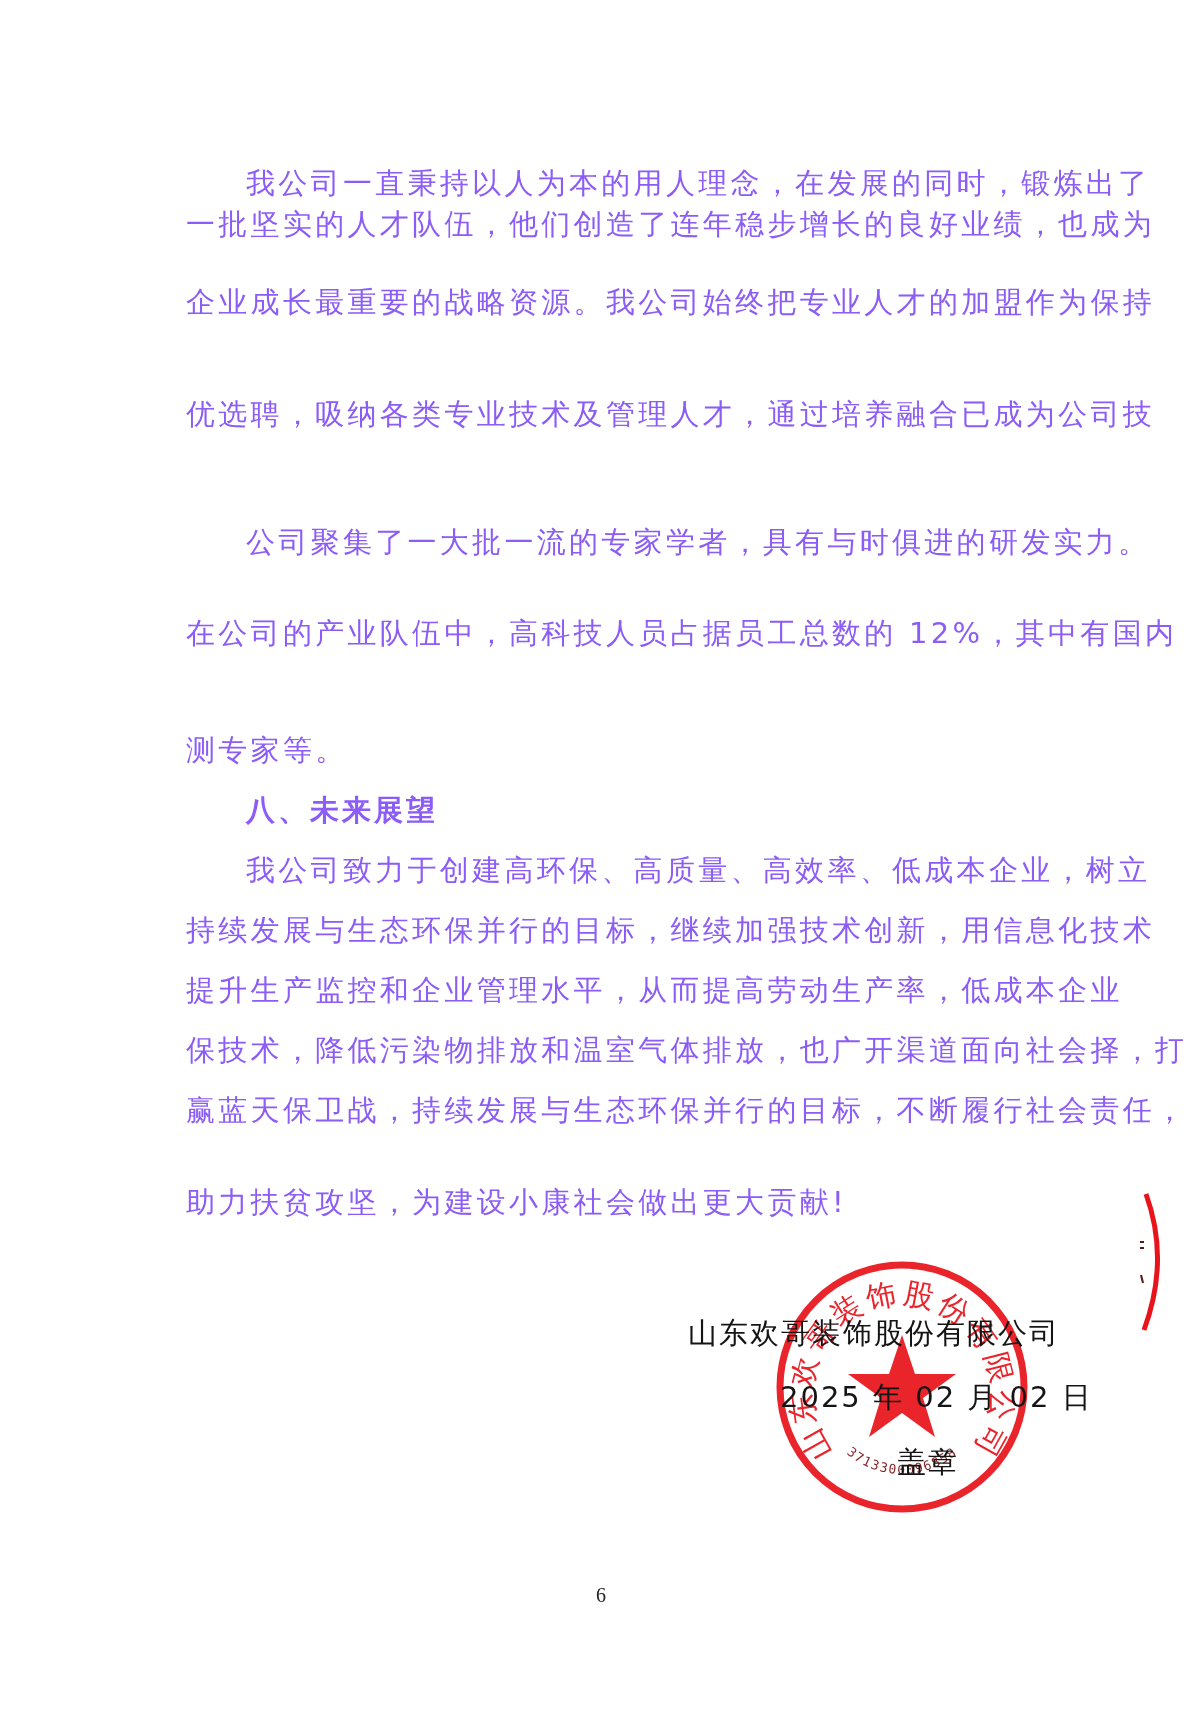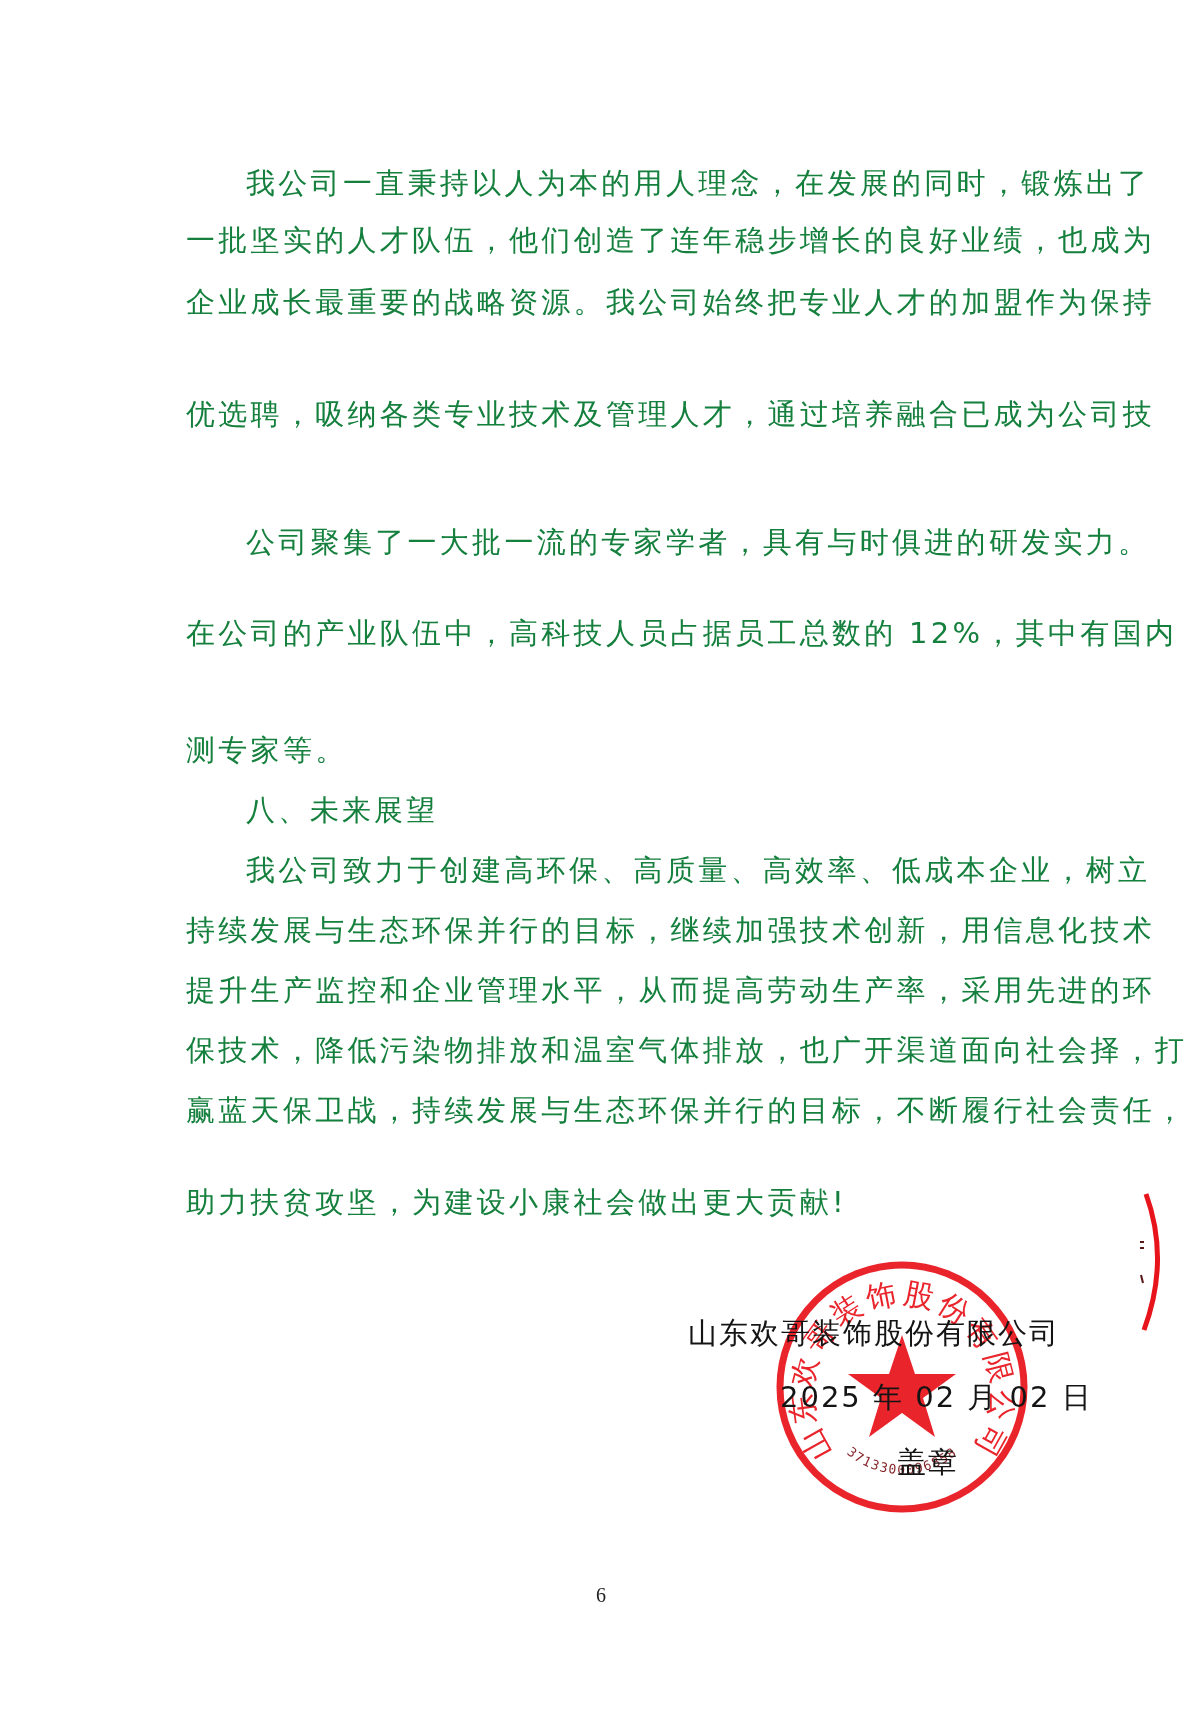--- a/index.html
+++ b/index.html
@@ -5,54 +5,54 @@
     html, body { margin: 0; padding: 0; background: #ffffff; }
     body { width: 1200px; height: 1720px; position: relative; overflow: hidden; }
     .page {
       position: absolute; left: 0; top: 0; width: 1200px; height: 1720px;
       background: #ffffff; color: #111111;
       font-family: "DejaVu Sans", "Liberation Sans", sans-serif;
     }
     .line {
       position: absolute; left: 186px; width: 840px;
       font-size: 29px; line-height: 36px; height: 36px;
-      letter-spacing: 3.3px; white-space: nowrap; color: #15803d;
+      letter-spacing: 3.3px; white-space: nowrap; color: #8b5cf6;
     }
     .indent { left: 246px; }
-    .heading { left: 246px; font-weight: normal; letter-spacing: 3px; }
+    .heading { left: 246px; font-weight: bold; letter-spacing: 3px; }
     .sig {
       position: absolute; font-size: 29px; line-height: 36px; white-space: nowrap;
       color: #141414; letter-spacing: 2px; z-index: 3;
     }
     .page-number {
       position: absolute; left: 596px; top: 1584px; font-size: 20px;
       font-family: "Liberation Serif", serif; color: #222;
     }
     .stamp { position: absolute; left: 772px; top: 1257px; width: 260px; height: 260px; z-index: 2; opacity: 0.93; }
     .seam-stamp { position: absolute; left: 1140px; top: 1190px; width: 40px; height: 145px; z-index: 2; }
   </style>
 </head>
 <body>
 
 <div class="page">
 
   <div class="line indent" style="top:165px">我公司一直秉持以人为本的用人理念，在发展的同时，锻炼出了</div>
-  <div class="line" style="top:222px">一批坚实的人才队伍，他们创造了连年稳步增长的良好业绩，也成为</div>
+  <div class="line" style="top:206px">一批坚实的人才队伍，他们创造了连年稳步增长的良好业绩，也成为</div>
   <div class="line" style="top:284px">企业成长最重要的战略资源。我公司始终把专业人才的加盟作为保持</div>
   <div class="line" style="top:396px">优选聘，吸纳各类专业技术及管理人才，通过培养融合已成为公司技</div>
 
   <div class="line indent" style="top:524px">公司聚集了一大批一流的专家学者，具有与时俱进的研发实力。</div>
   <div class="line" style="top:615px">在公司的产业队伍中，高科技人员占据员工总数的 12%，其中有国内</div>
   <div class="line" style="top:732px">测专家等。</div>
 
   <div class="line heading" style="top:792px">八、未来展望</div>
 
   <div class="line" style="top:912px">持续发展与生态环保并行的目标，继续加强技术创新，用信息化技术</div>
   <div class="line indent" style="top:852px">我公司致力于创建高环保、高质量、高效率、低成本企业，树立</div>
-  <div class="line" style="top:972px">提升生产监控和企业管理水平，从而提高劳动生产率，采用先进的环</div>
+  <div class="line" style="top:972px">提升生产监控和企业管理水平，从而提高劳动生产率，低成本企业</div>
   <div class="line" style="top:1032px">保技术，降低污染物排放和温室气体排放，也广开渠道面向社会择，打</div>
   <div class="line" style="top:1092px">赢蓝天保卫战，持续发展与生态环保并行的目标，不断履行社会责任，</div>
   <div class="line" style="top:1184px">助力扶贫攻坚，为建设小康社会做出更大贡献!</div>
 
   <svg class="stamp" viewBox="0 0 260 260">
     <defs>
       <path id="sealArc" d="M 62 196 A 90 90 0 1 1 198 196" fill="none"></path>
       <path id="codeArc" d="M 58 178 A 86 86 0 0 0 202 178" fill="none"></path>
     </defs>
     <circle cx="130" cy="130" r="122" fill="none" stroke="#e8141c" stroke-width="7"></circle>

